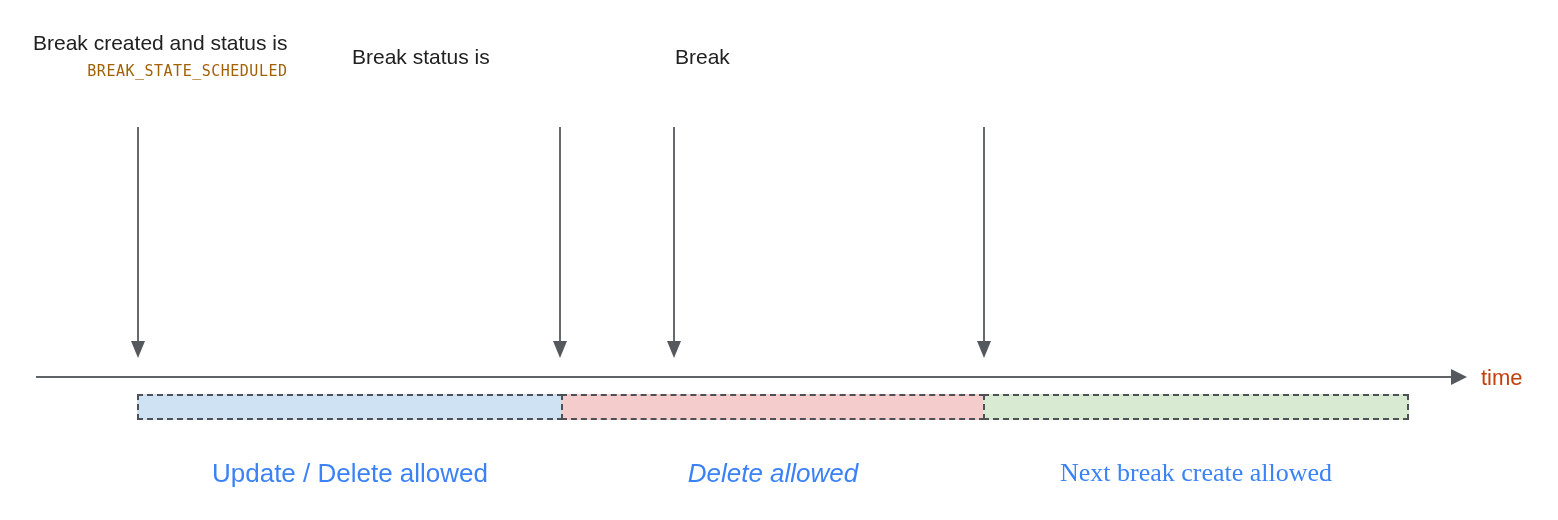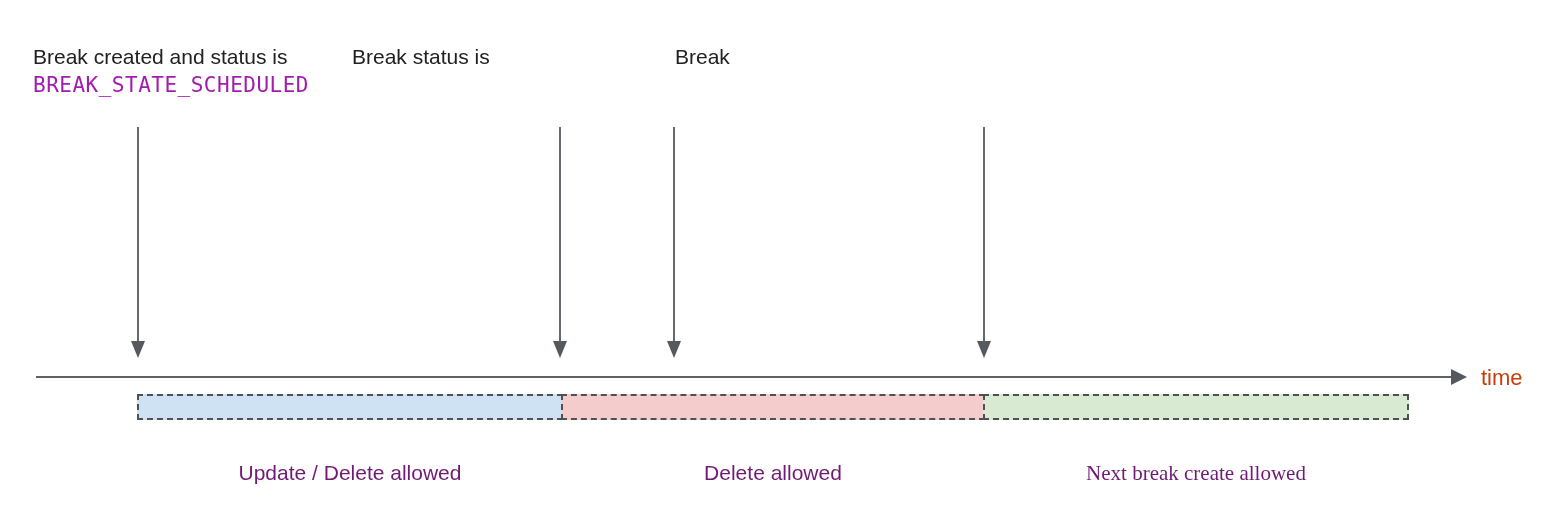--- a/index.html
+++ b/index.html
@@ -15,26 +15,26 @@
 
   
   .ann { position: absolute; }
   .ann-text {
     font-size: 21px; line-height: 29px;
     white-space: pre-line;
     color: #212121;
   }
   .ann-code {
     font-family: "DejaVu Sans Mono", "Liberation Mono", monospace;
-    font-size: 21px; line-height: 29px;
+    font-size: 15px; line-height: 29px;
     letter-spacing: 0.5px;
-    color: #a21caf;
+    color: #a16207;
     white-space: nowrap;
   }
-  .ann1 { left: 33px;  top: 42px; }
+  .ann1 { left: 33px;  top: 28px; text-align: right; }
   .ann2 { left: 352px; top: 42px; }
   .ann3 { left: 675px; top: 42px; }
   .ann4 { left: 930px; top: 36px; }
 
   
   .arrow { position: absolute; top: 127px; width: 14px; }
   .arrow-line {
     position: absolute; left: 6px; top: 0;
     width: 2px; height: 215px;
     background: #666a6e;
@@ -76,26 +76,26 @@
     border: 2px dashed #4d5156;
     box-sizing: border-box;
   }
   .seg1 { left: 137px; width: 426px; }
   .seg2 { left: 561px; width: 424px; }
   .seg3 { left: 983px; width: 426px; }
 
   
   .seg-label {
     position: absolute; top: 459px;
-    font-size: 21px; line-height: 28px;
+    font-size: 26px; line-height: 28px;
     text-align: center;
-    color: #701a75;
+    color: #3b82f6;
   }
   .lab1 { left: 137px; width: 426px; }
-  .lab2 { left: 561px; width: 424px; }
+  .lab2 { left: 561px; width: 424px; font-style: italic; }
   .lab3 { left: 983px; width: 426px; font-family: Liberation Serif, serif; }
 </style>
 </head>
 <body>
 
 <div class="canvas">
 
   <div class="ann ann1">
     <div class="ann-text">Break created and status is</div>
     <div class="ann-code">BREAK_STATE_SCHEDULED</div>

